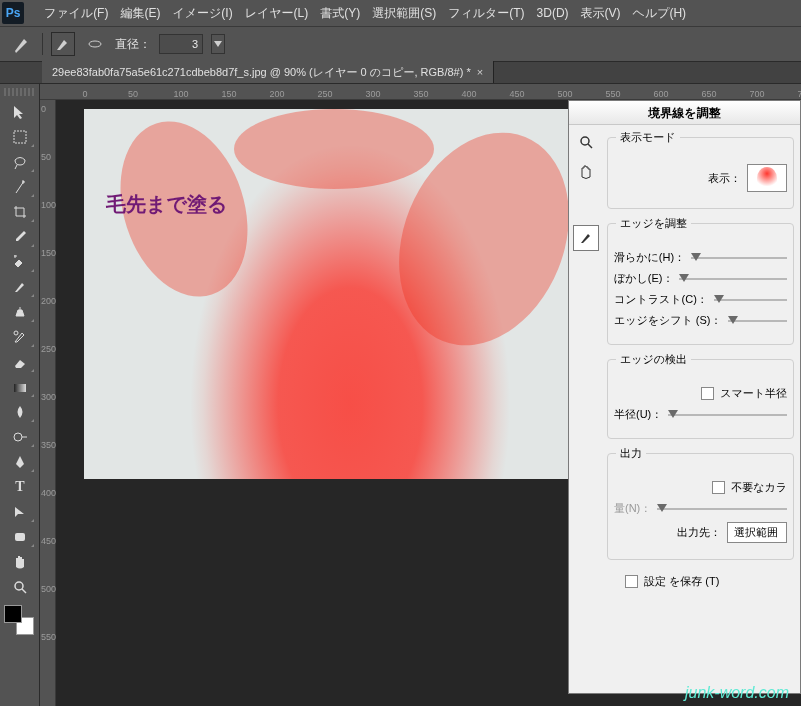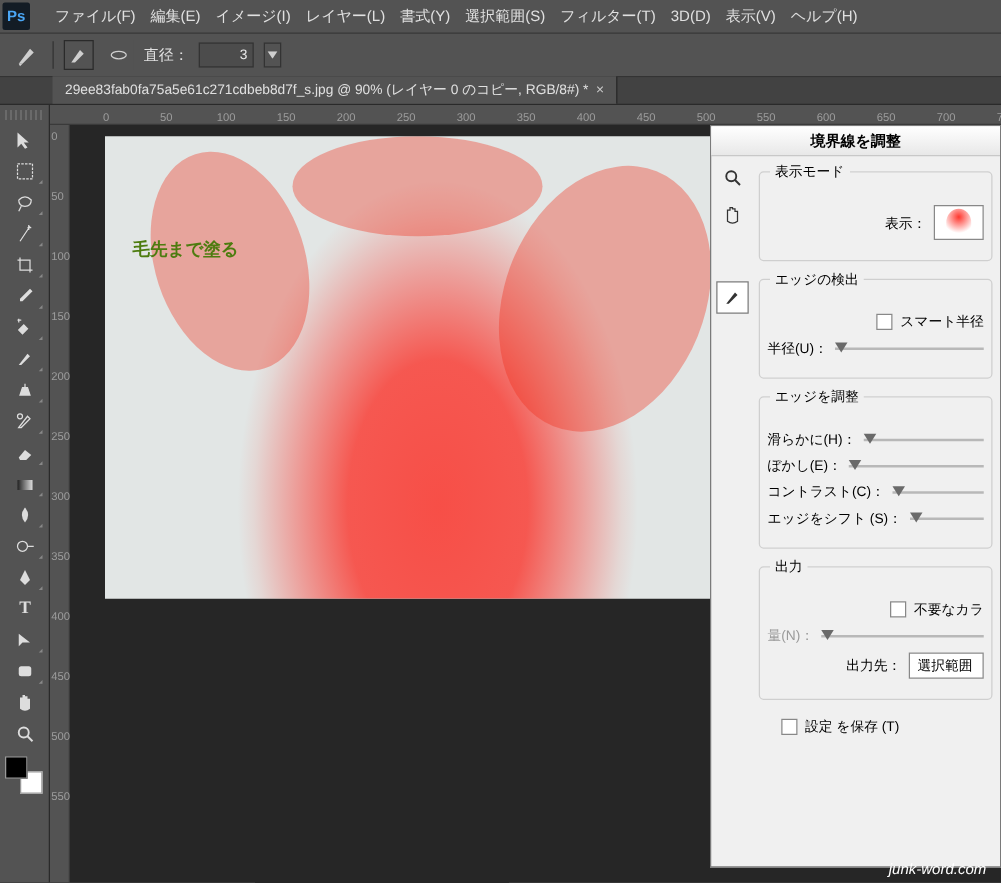--- a/index.html
+++ b/index.html
@@ -37,21 +37,21 @@
 .swatch { margin:6px 4px 0; position:relative; width:32px; height:32px; }
 .swatch .fg { position:absolute; left:0; top:0; width:18px; height:18px; background:#000; border:1px solid #999; }
 .swatch .bg { position:absolute; right:2px; bottom:2px; width:18px; height:18px; background:#fff; border:1px solid #999; }
 
 
 .canvas-area { position:absolute; left:56px; top:100px; right:0; bottom:0; background:#262626; overflow:hidden; }
 .artboard { position:absolute; left:28px; top:9px; width:484px; height:370px; background:#e2e6e5; overflow:hidden; }
 .red-overlay { position:absolute; left:0; top:0; right:0; bottom:0; background:radial-gradient(ellipse 160px 260px at 55% 80%, rgba(255,20,10,0.72) 0%, rgba(255,20,10,0.68) 45%, rgba(255,30,20,0.35) 72%, rgba(255,40,20,0.08) 92%, transparent 100%); }
 .hair-strands { position:absolute; inset:0; }
 .stroke { position:absolute; background:rgba(240,40,20,0.35); border-radius:50%; }
-.annotation { position:absolute; left:22px; top:82px; color:#4d7c0f; font-size:14px; font-weight:bold; }
+.annotation { position:absolute; left:22px; top:82px; color:#701a75; font-size:20px; font-weight:bold; }
 
 
 .panel { position:absolute; left:568px; top:100px; width:233px; bottom:12px; background:#f0f0f0; border:1px solid #7a7a7a; color:#000; font-size:11px; }
 .panel-title { height:24px; background:linear-gradient(#fff,#e8e8e8); border-bottom:1px solid #c8c8c8; text-align:center; line-height:24px; font-size:12px; font-weight:bold; }
 .panel-body { position:relative; padding:6px 0 6px 34px; height:calc(100% - 24px); }
 .lefttools { position:absolute; left:4px; top:4px; width:26px; }
 .pt { width:26px; height:26px; margin-bottom:4px; display:flex; align-items:center; justify-content:center; border:1px solid transparent; }
 .pt.sel { border:1px solid #7a7a7a; background:#fff; }
 .group { border:1px solid #cfcfcf; border-radius:4px; margin:6px 6px 14px 4px; padding:20px 6px 10px 6px; position:relative; }
 .group > .lbl { position:absolute; left:8px; top:-8px; background:#f0f0f0; padding:0 4px; font-size:11px; }
@@ -59,21 +59,21 @@
 .row .rlabel { text-align:center; }
 .preview-swatch { width:40px; height:28px; border:1px solid #888; background:#fff; display:inline-flex; align-items:center; justify-content:center; }
 .preview-swatch .ph { width:20px; height:22px; background:radial-gradient(circle at 50% 30%, rgba(255,20,10,0.85), transparent 70%); border-radius:50% 50% 25% 25%; }
 .chk { width:13px; height:13px; border:1px solid #888; background:#fff; display:inline-block; vertical-align:middle; }
 .slider { flex:1; height:14px; position:relative; min-width:22px; }
 .slider::before { content:''; position:absolute; left:0; right:0; top:6px; height:2px; background:#b8b8b8; }
 .slider .thumb { position:absolute; top:2px; width:0; height:0; border-left:5px solid transparent; border-right:5px solid transparent; border-top:8px solid #6a6a6a; }
 .sel-box { border:1px solid #888; background:#fff; padding:2px 6px; min-width:60px; font-size:11px; }
 .bottom-chk { display:flex; align-items:center; gap:6px; margin:8px 0 0 4px;padding-left:18px; }
 
-.watermark { position:absolute; right:12px; bottom:4px; color:#ffffff; font-size:12px; font-style:italic; }
+.watermark { position:absolute; right:12px; bottom:4px; color:#5eead4; font-size:16px; font-style:italic; }
 
 svg { display:block; }
 </style>
 </head>
 <body>
 
 <div class="menubar">
   <div class="ps-logo">
       <span>Ps</span>
     </div>
@@ -310,59 +310,59 @@
       <div class="lbl">表示モード</div>
       <div class="row">
         <span class="rlabel">表示：</span>
         <div class="preview-swatch">
             <div class="ph"></div>
           </div>
       </div>
     </div>
 
     <div class="group">
+      <div class="lbl">エッジを調整</div>
+      <div class="row">
+          <span class="rlabel">滑らかに(H)：</span>
+          <div class="slider">
+            <div class="thumb" style="left:0"></div>
+          </div>
+        </div>
+      <div class="row">
+          <span class="rlabel">ぼかし(E)：</span>
+          <div class="slider">
+            <div class="thumb" style="left:0"></div>
+          </div>
+        </div>
+      <div class="row">
+          <span class="rlabel">コントラスト(C)：</span>
+          <div class="slider">
+            <div class="thumb" style="left:0"></div>
+          </div>
+        </div>
+      <div class="row">
+          <span class="rlabel">エッジをシフト (S)：</span>
+          <div class="slider">
+            <div class="thumb" style="left:0"></div>
+          </div>
+        </div>
+    </div>
+
+    <div class="group">
       <div class="lbl">エッジの検出</div>
       <div class="row">
         <span class="chk"></span>
         <span>スマート半径</span>
       </div>
       <div class="row">
         <span class="rlabel">半径(U)：</span>
         <div class="slider">
             <div class="thumb" style="left:0"></div>
           </div>
       </div>
-    </div>
-
-    <div class="group">
-      <div class="lbl">エッジを調整</div>
-      <div class="row">
-          <span class="rlabel">滑らかに(H)：</span>
-          <div class="slider">
-            <div class="thumb" style="left:0"></div>
-          </div>
-        </div>
-      <div class="row">
-          <span class="rlabel">ぼかし(E)：</span>
-          <div class="slider">
-            <div class="thumb" style="left:0"></div>
-          </div>
-        </div>
-      <div class="row">
-          <span class="rlabel">コントラスト(C)：</span>
-          <div class="slider">
-            <div class="thumb" style="left:0"></div>
-          </div>
-        </div>
-      <div class="row">
-          <span class="rlabel">エッジをシフト (S)：</span>
-          <div class="slider">
-            <div class="thumb" style="left:0"></div>
-          </div>
-        </div>
     </div>
 
     <div class="group">
       <div class="lbl">出力</div>
       <div class="row">
         <span class="chk"></span>
         <span>不要なカラ</span>
       </div>
       <div class="row">
         <span class="rlabel" style="color:#9a9a9a">量(N)：</span>

